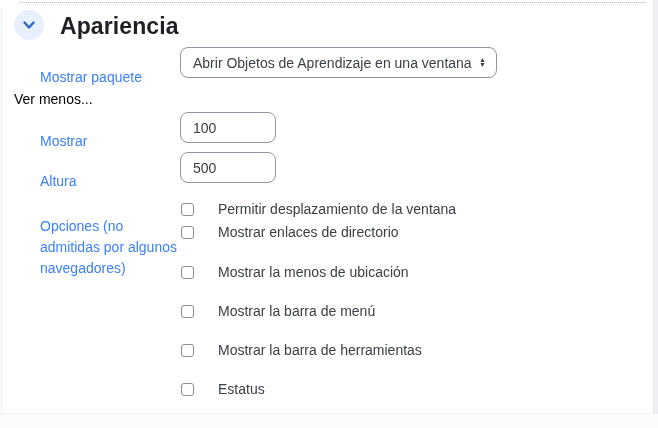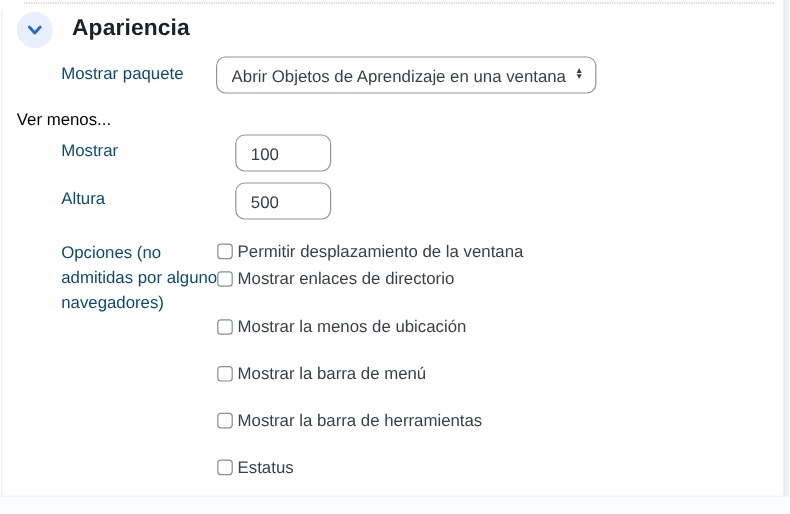--- a/index.html
+++ b/index.html
@@ -29,24 +29,24 @@
     background:#fbfcfd;
   }
 
   .collapse-btn {
     position:absolute; left:14px; top:10px; width:30px; height:30px;
     border-radius:50%; background:#e8f0fe; border:none;
     display:flex; align-items:center; justify-content:center; cursor:pointer;
   }
   .section-title {
     position:absolute; left:60px; top:13px;
-    font-size:19px; font-weight:700; color:#1d2125; letter-spacing:.1px;
+    font-size:23px; font-weight:700; color:#1d2125; letter-spacing:.1px;
   }
 
-  .field-label { position:absolute; left:51px; color:#0c4a6e; }
+  .field-label { position:absolute; left:40px; color:#3b82f6;margin-top:16px; }
   .lbl-pkg    { top:53px; }
   .lbl-width  { top:117px; }
   .lbl-height { top:157px; }
   .lbl-opts   { top:200px; width:142px; line-height:21px; }
 
   .select-box {
     position:absolute; left:180px; top:47px; width:317px; height:31px;
     border:1px solid #8f959e; border-radius:8px; background:#fff;
     display:flex; align-items:center; padding:0 10px 0 12px;
     color:#3a4047; cursor:pointer;
@@ -56,30 +56,30 @@
     display:flex; flex-direction:column; align-items:center;
     font-size:7px; line-height:0.62; color:#3a4047; margin-left:6px;
   }
 
   .link {
     position:absolute; left:14px; top:91px;
     color:#000000; text-decoration:none; cursor:pointer;
   }
 
   .text-input {
-    position:absolute; left:180px; width:80px; height:31px;
+    position:absolute; left:180px; width:96px; height:31px;
     border:1px solid #8f959e; border-radius:8px; background:#fff;
-    padding:0 0 0 12px; font:inherit; color:#3a4047; outline:none;margin-left:16px;
+    padding:0 0 0 12px; font:inherit; color:#3a4047; outline:none;
   }
   .inp-width  { top:112px; }
   .inp-height { top:152px; }
 
   .cb-row {
     position:absolute; left:181px;
-    display:flex; align-items:center; gap:4px;
+    display:flex; align-items:center; gap:24px;
   }
   .cb-row input[type=checkbox] {
     appearance:none; -webkit-appearance:none;
     width:13px; height:13px; border:1px solid #868e96; border-radius:3px;
     background:#fff; margin:0; cursor:pointer; flex:0 0 auto;
   }
   .cb-row label { color:#3a4047; cursor:pointer; }
   .cb-0 { top:201px; }
   .cb-1 { top:224px; }
   .cb-2 { top:264px; }

